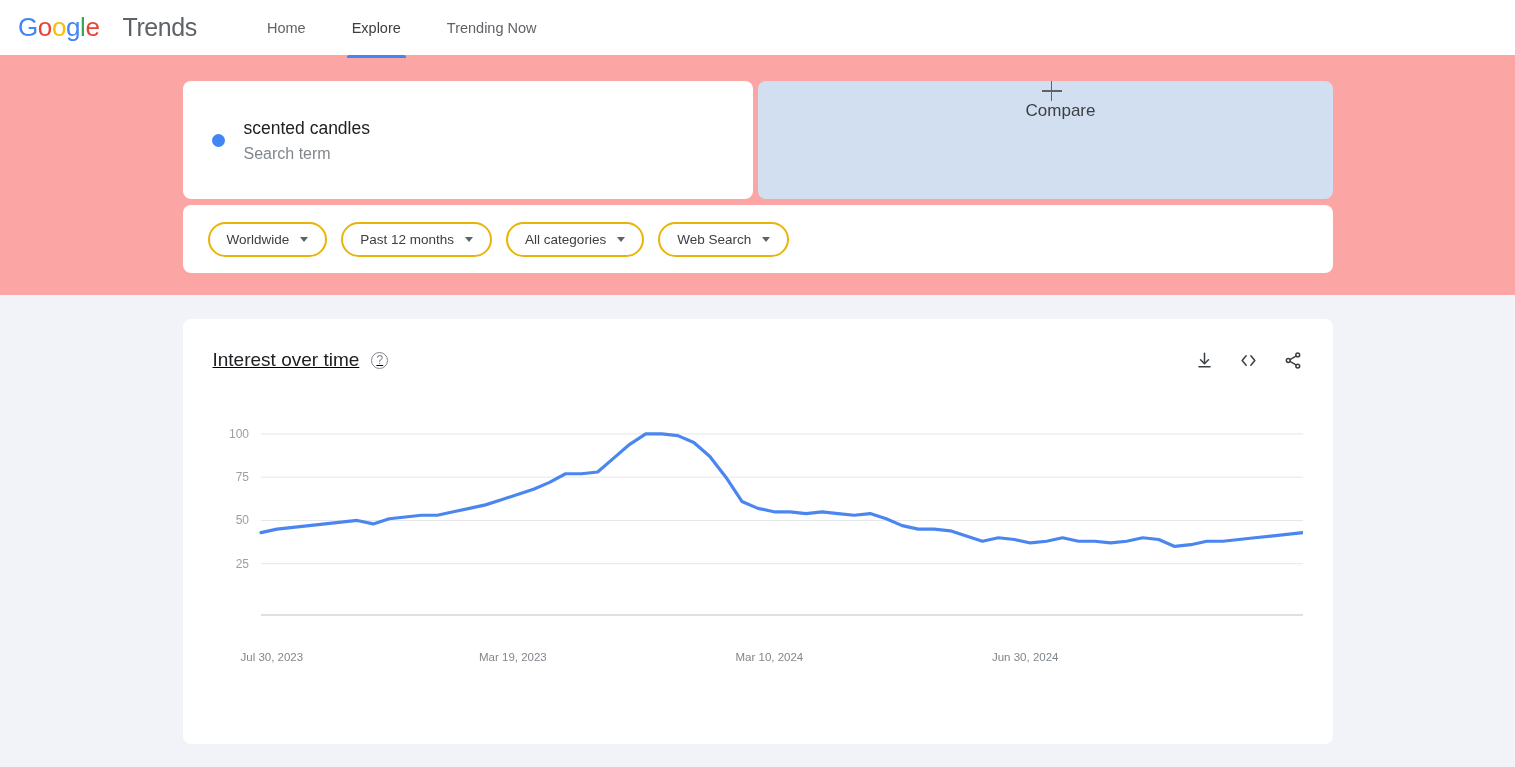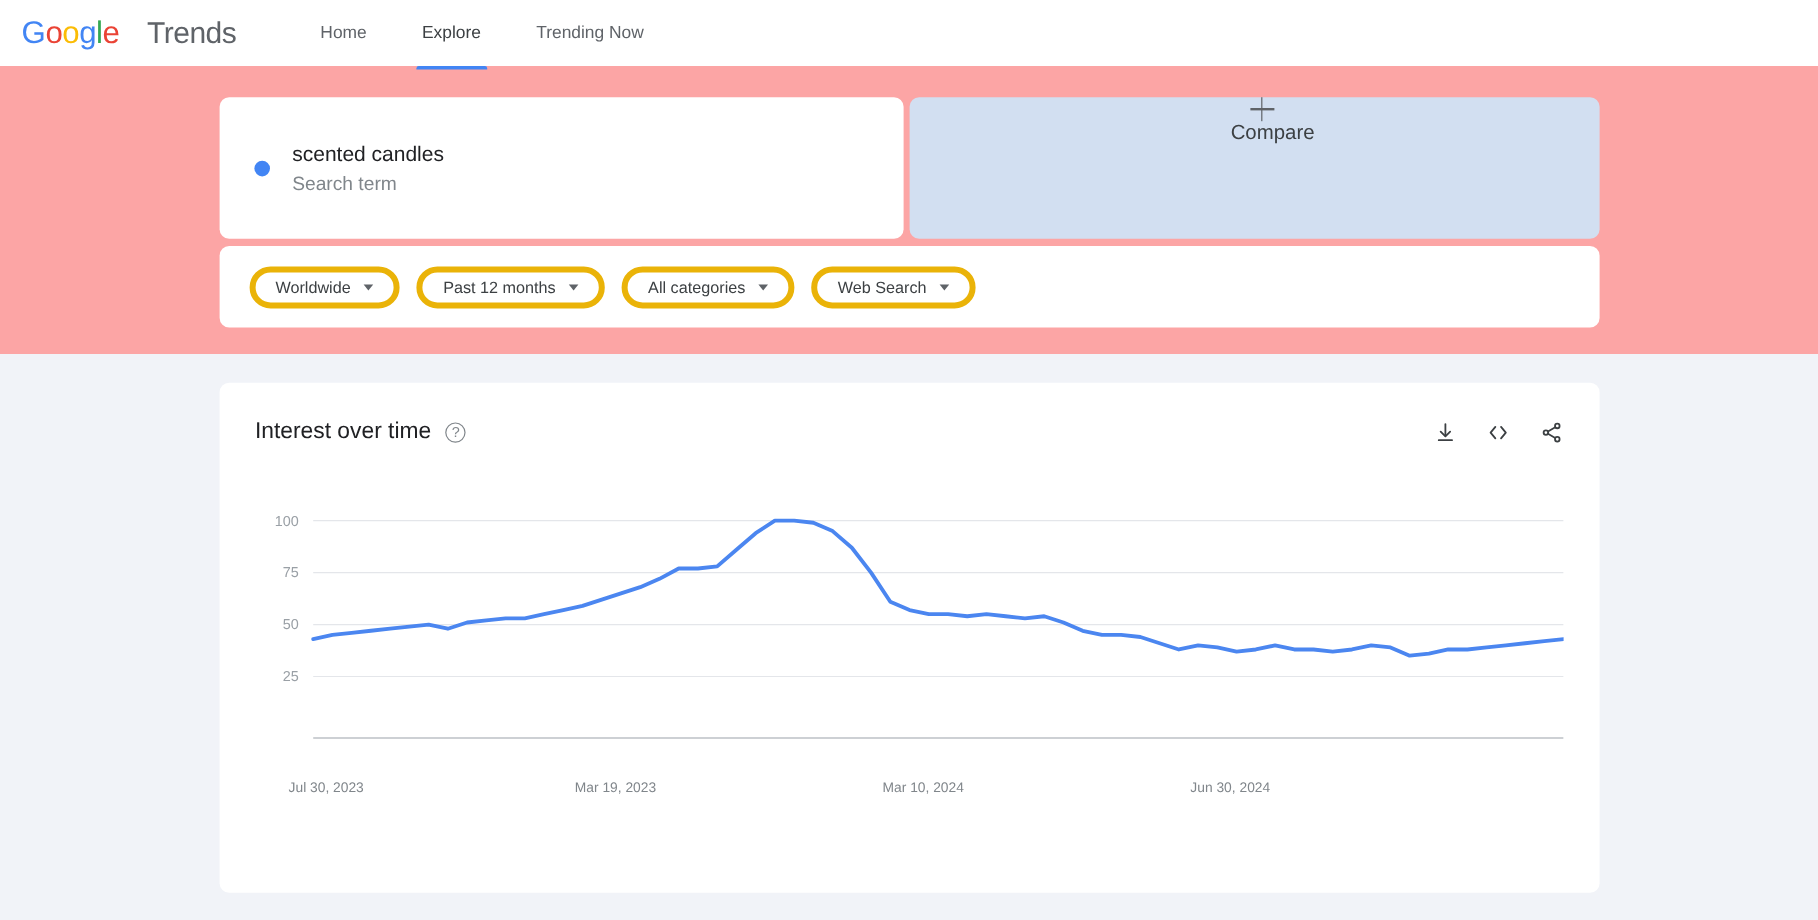--- a/index.html
+++ b/index.html
@@ -106,21 +106,21 @@
     margin-top: 6px;
     background: #ffffff;
     border-radius: 8px;
     height: 68px;
     display: flex; align-items: center;
     padding-left: 25px;
     gap: 14px;
   }
   .pill {
     height: 35px;
-    border: 5px solid #eab308;
+    border: 2px solid #eab308;
     border-radius: 18px;
     display: flex; align-items: center;
     padding: 0 17px;
     font-size: 13.5px;
     color: #3c4043;
     cursor: pointer;
     background: #fff;
     white-space: nowrap;
   }
   .caret {
@@ -129,20 +129,21 @@
     border-right: 4.5px solid transparent;
     border-top: 5px solid #5f6368;
     margin-left: 11px;
   }
 
   
   .content {
     background: #f1f3f8;
     width: 100%;
     padding-top: 24px;
+    text-decoration: underline;
   }
   .chartcard {
     width: 1150px; margin: 0 auto;
     background: #ffffff;
     border-radius: 8px;
     height: 425px;
     position: relative;
     padding: 30px 30px 0 30px;
   }
   .chart-head {

